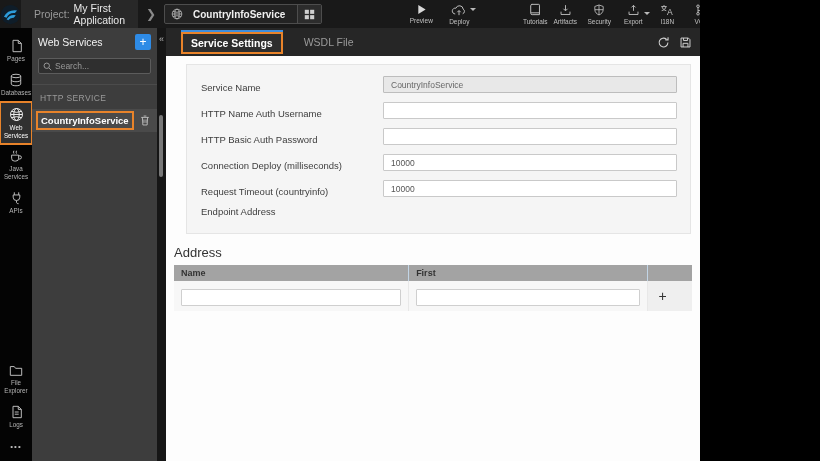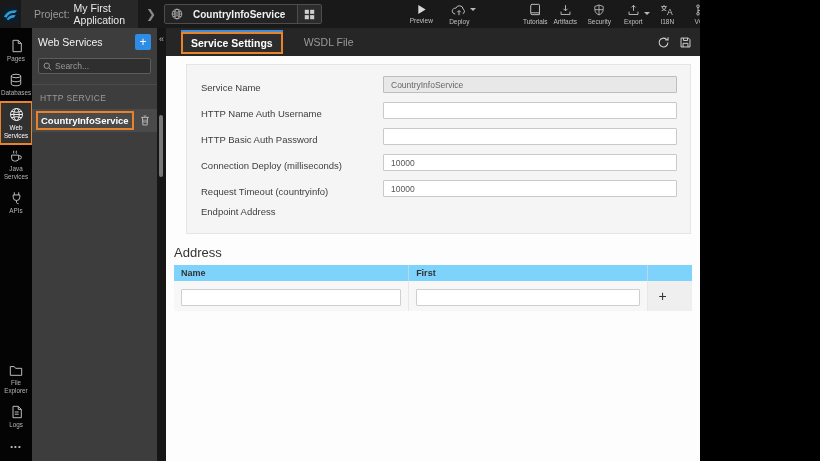--- a/index.html
+++ b/index.html
@@ -75,21 +75,21 @@
   .content { flex:1; background:#fdfdfd; padding:6px 8px 0; overflow:hidden; }
   .form-panel { margin:2px 1px 0 12px; background:#f5f5f5; border:1px solid #e5e5e5; padding:11px 13px 14px 14px; }
   .form-row { display:flex; align-items:flex-end; margin-bottom:9px;gap:32px; }
   .form-row:last-child { margin-bottom:2px; }
   .form-label { width:150px; flex:0 0 150px; font-size:9.5px; color:#3d3d3d; }
   .form-input { flex:1; height:17px; border:1px solid #c9c9c9; border-radius:1px; background:#fff; font-size:8.5px; color:#555; padding:0 7px; font-family:inherit; outline:none; }
   .form-input:disabled { background:#e8e8e8; border-color:#bdbdbd; color:#666; }
 
   .headers-title { font-size:13px; color:#333; margin:11px 0 5px 0; }
   .hdr-row { display:grid; grid-template-columns: 45.2% 46.2% 1fr; }
-  .hdr-head { background:#7dd3fc; }
+  .hdr-head { background:#a3a3a3; }
   .hdr-hcell { font-size:9px; font-weight:bold; color:#333; padding:3px 0 3px 7px; }
   .hdr-hcell + .hdr-hcell { border-left:1px solid #c2d5e6; }
   .hdr-data { background:#f7f7f7; }
   .hdr-dcell { padding:5px 7px; }
   .hdr-dcell + .hdr-dcell { border-left:1px solid #e8e8e8; }
   .hdr-dcell input { width:100%; height:17px; border:1px solid #cfcfcf; background:#fff; border-radius:1px; font-size:8.5px; padding:0 5px; font-family:inherit; outline:none; }
   .plus-cell { background:#efefef; display:flex; align-items:center; padding-left:10px; }
   .add-btn { background:none; border:none; font-size:14px; color:#333; cursor:pointer; line-height:14px; padding:0; }
 </style>
 </head>

